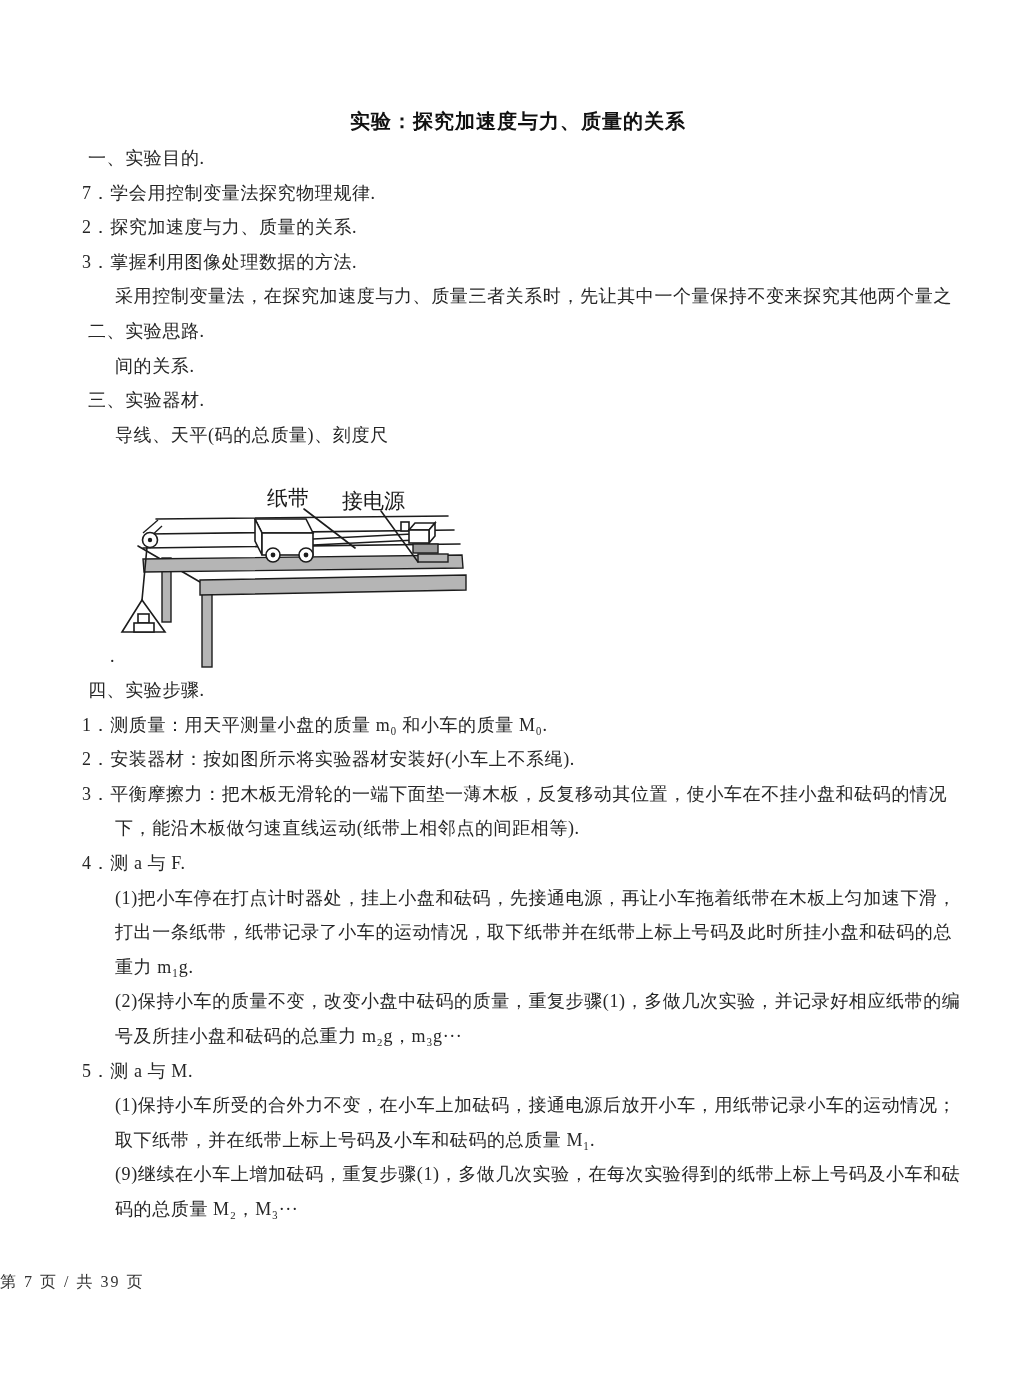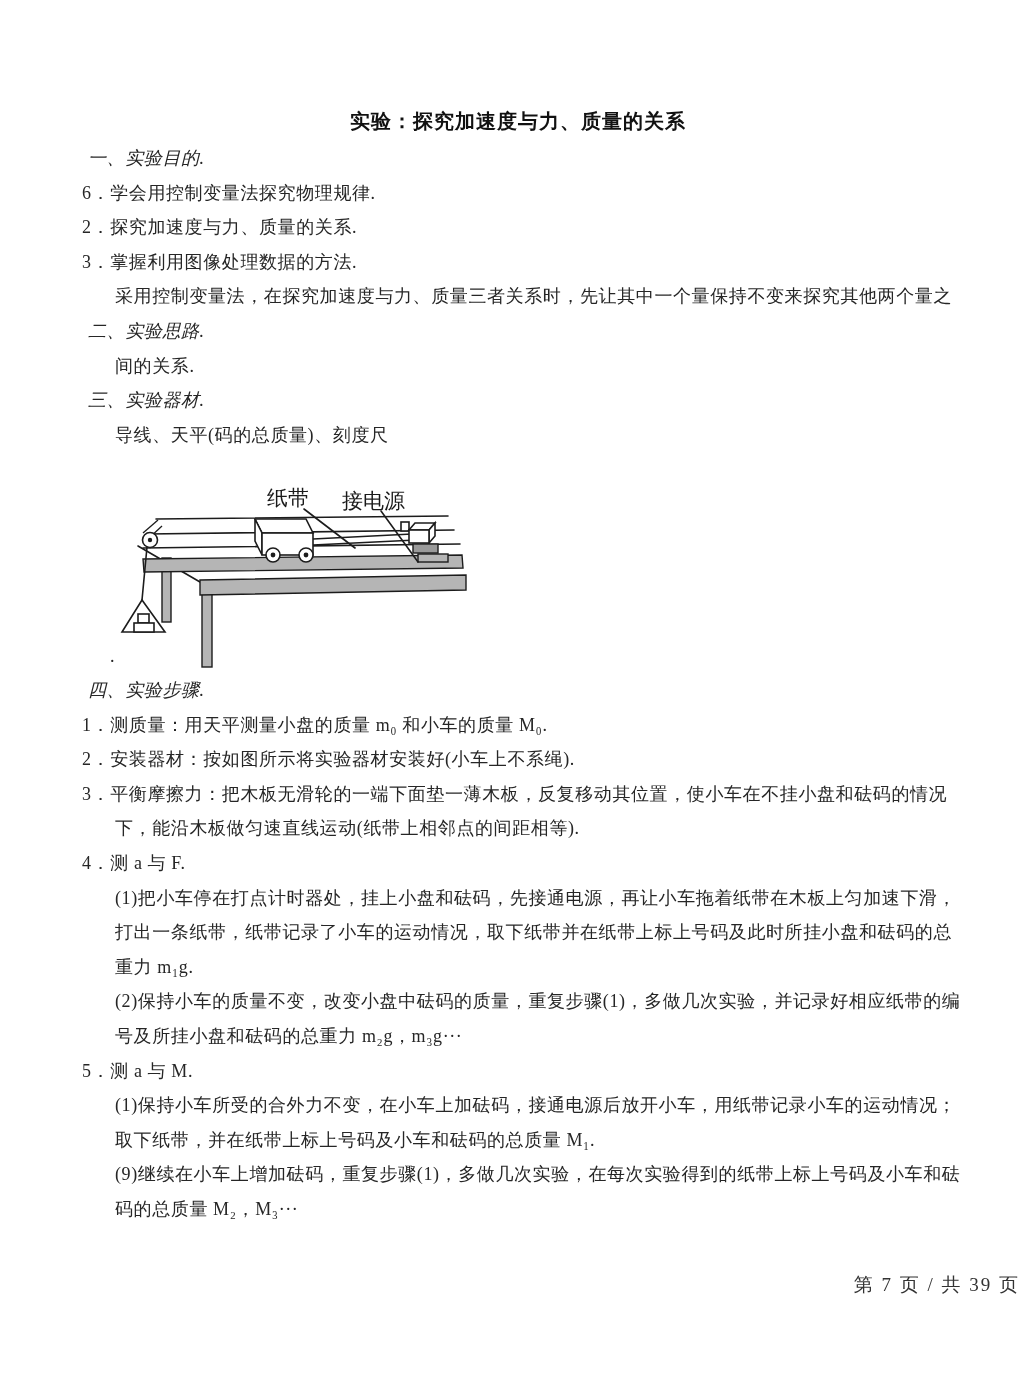--- a/index.html
+++ b/index.html
@@ -18,46 +18,46 @@
     white-space:pre;
   }
   .block { position:absolute; left:82px; right:40px; }
   .block-top { top:141px; }
   .block-bottom { top:673px; }
   .line {
     height:34.6px; line-height:34.6px;
     font-size:18px; letter-spacing:0.6px;
     white-space:pre; color:#262626;
   }
-  .sec  { padding-left:6px;font-style:italic; }
+  .sec  { padding-left:6px; }
   .num  { padding-left:0; }
   .para { padding-left:33px; }
   .figure-wrap { position:absolute; left:110px; top:478px; width:370px; height:200px;text-decoration:underline; }
   .fig-period { position:absolute; left:110px; top:646px; font-size:18px; color:#262626; }
   .footer {
     position:absolute; top:1272px; left:0; width:100%;
-    text-align:right; font-size:19px; letter-spacing:2px;
+    text-align:left; font-size:16px; letter-spacing:2px;
     color:#333; white-space:pre;
   }
   svg .ln   { stroke:#1c1c1c; stroke-width:1.6; fill:none; stroke-linecap:round; }
   svg .thin { stroke:#1c1c1c; stroke-width:1.3; fill:none; }
   svg .white{ fill:#ffffff; stroke:#1c1c1c; stroke-width:1.6; }
   svg .gray { fill:#b5b5b5; stroke:#1c1c1c; stroke-width:1.4; }
   svg .dgray{ fill:#9a9a9a; stroke:#1c1c1c; stroke-width:1.4; }
   svg .dot  { fill:#1c1c1c; stroke:none; }
   svg text  { font-family:"Liberation Serif","DejaVu Serif",serif; fill:#1a1a1a; }
 </style>
 </head>
 <body>
 
 <div class="page-title">实验：探究加速度与力、质量的关系</div>
 
 <div class="block block-top">
   <div class="line sec">一、实验目的.</div>
-  <div class="line num">6．学会用控制变量法探究物理规律.</div>
+  <div class="line num">7．学会用控制变量法探究物理规律.</div>
   <div class="line num">2．探究加速度与力、质量的关系.</div>
   <div class="line num">3．掌握利用图像处理数据的方法.</div>
   <div class="line para">采用控制变量法，在探究加速度与力、质量三者关系时，先让其中一个量保持不变来探究其他两个量之</div>
   <div class="line sec">二、实验思路.</div>
   <div class="line para">间的关系.</div>
   <div class="line sec">三、实验器材.</div>
   <div class="line para">导线、天平(码的总质量)、刻度尺</div>
 </div>
 
 <div class="figure-wrap">

